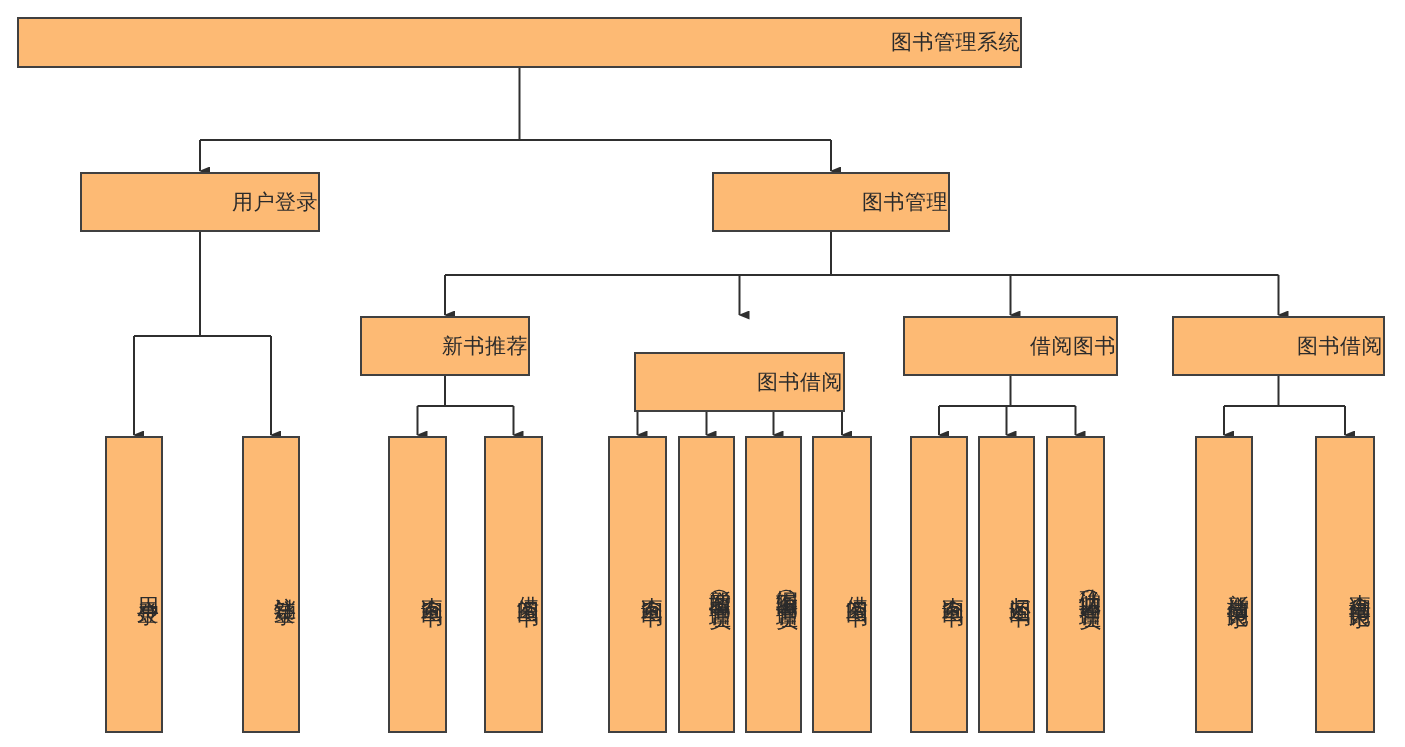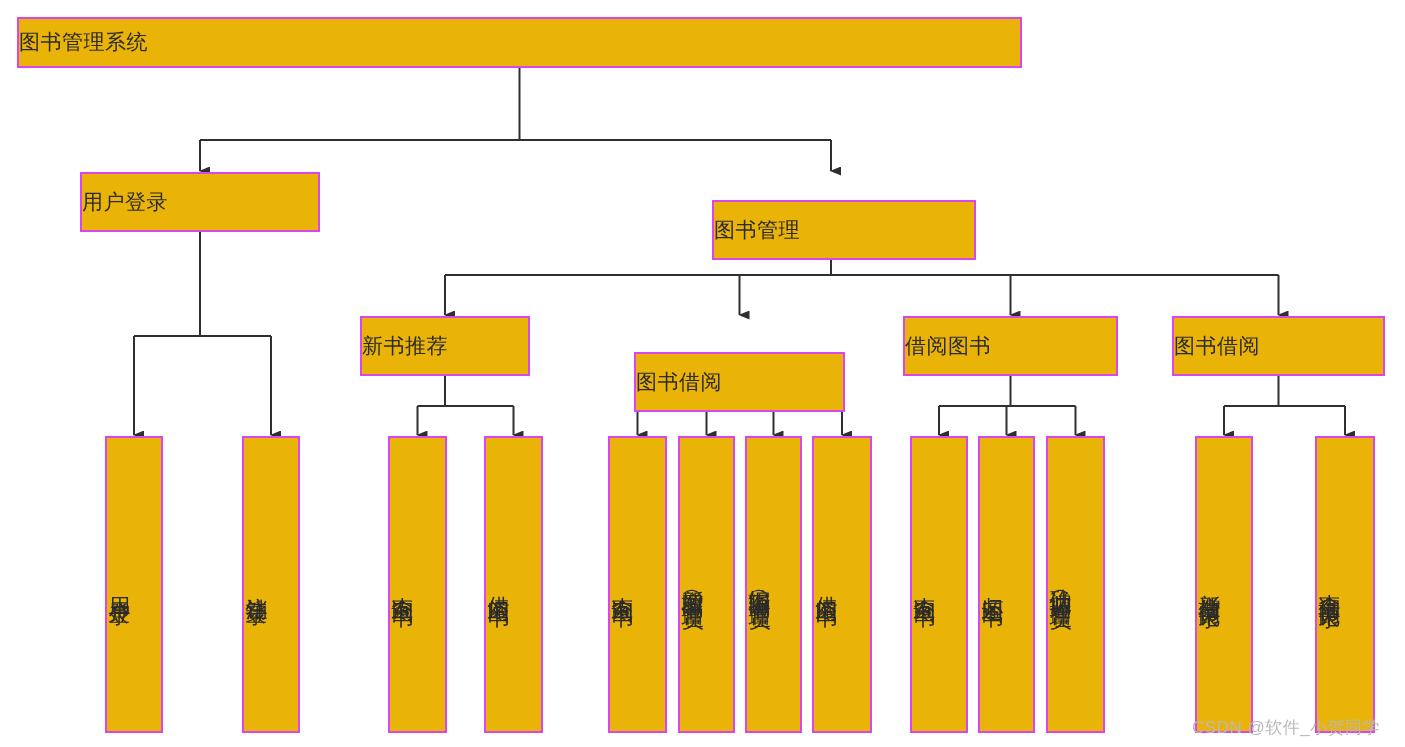--- a/index.html
+++ b/index.html
@@ -6,25 +6,25 @@
   body{
     width:1405px;height:747px;overflow:hidden;
     font-family:"Liberation Sans","DejaVu Sans",sans-serif;
     color:#27272a;
   }
   #stage{position:relative;width:1405px;height:747px;background:#fff;}
   svg#wires{position:absolute;left:0;top:0;width:1405px;height:747px;}
   .node{
     position:absolute;
     box-sizing:border-box;
-    background:#eab308;
-    border:2px solid #d946ef;
+    background:#fdba74;
+    border:2px solid #404040;
     display:flex;
     align-items:center;
-    justify-content:flex-start;
+    justify-content:flex-end;
     overflow:hidden;
   }
   .node .lbl{
     display:block;
     text-align:center;
     color:#2b2b2b;
     line-height:1.18;
     letter-spacing:0.5px;
     white-space:pre;
   }
@@ -93,21 +93,21 @@
       </g>
   </svg>
 
   <div id="nodes">
       <div class="node h root" style="left: 17px; top: 17px; width: 1005px; height: 51px;">
         <span class="lbl">图书管理系统</span>
       </div>
       <div class="node h" style="left: 80px; top: 172px; width: 240px; height: 60px;">
         <span class="lbl">用户登录</span>
       </div>
-      <div class="node h" style="left: 712px; top: 172px; width: 264px; height: 60px; margin-top: 28px;">
+      <div class="node h" style="left: 712px; top: 172px; width: 238px; height: 60px;">
         <span class="lbl">图书管理</span>
       </div>
       <div class="node h" style="left: 360px; top: 316px; width: 170px; height: 60px;">
         <span class="lbl">新书推荐</span>
       </div>
       <div class="node h" style="left: 634px; top: 316px; width: 211px; height: 60px; margin-top: 36px;">
         <span class="lbl">图书借阅</span>
       </div>
       <div class="node h" style="left: 903px; top: 316px; width: 215px; height: 60px;">
         <span class="lbl">借阅图书</span>
@@ -149,14 +149,13 @@
         <span class="lbl">确认归还（管理员）</span>
       </div>
       <div class="node v" style="left: 1195px; top: 436px; width: 58px; height: 297px;">
         <span class="lbl">新增借阅记录</span>
       </div>
       <div class="node v" style="left: 1315px; top: 436px; width: 60px; height: 297px;">
         <span class="lbl">查询借阅记录</span>
       </div>
     </div>
 
-  <div class="watermark" style="left: 1192px; top: 716px;">CSDN @软件_小贺同学</div>
 </div>
 
 </body></html>

